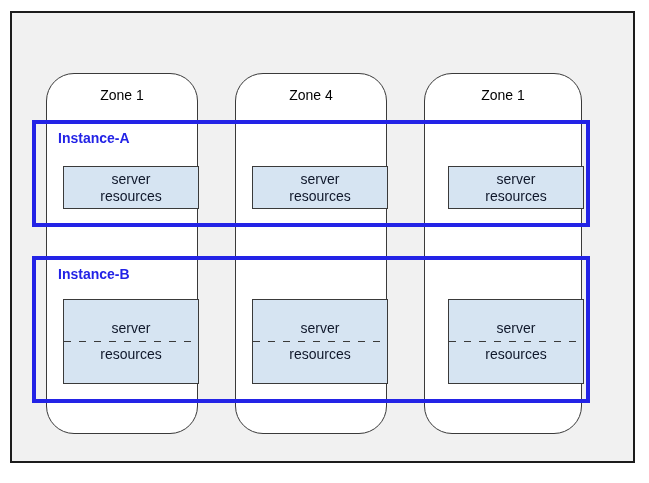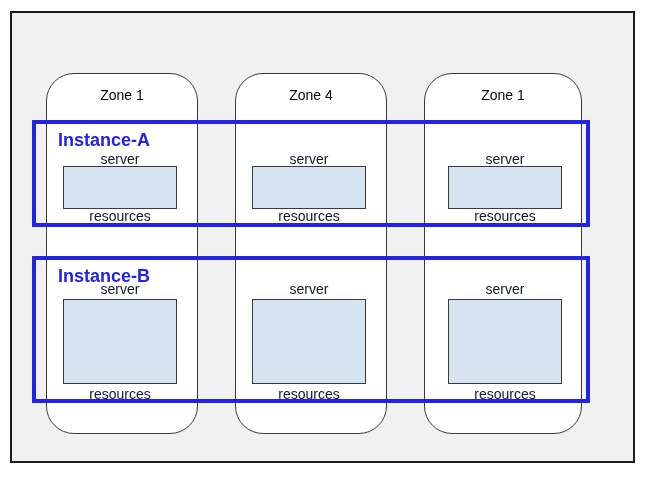--- a/index.html
+++ b/index.html
@@ -61,41 +61,40 @@
     box-sizing: border-box;
     border: 4px solid var(--color-accent, #2323e6);
     background: transparent;
   }
   .instance-a { top: 107px; height: 107px; }
   .instance-b { top: 243px; height: 147px; }
   .instance-label {
     position: absolute;
     left: 22px;
     top: 6px;
-    font-size: 18px;
+    font-size: 14px;
     font-weight: bold;
     color: var(--color-accent, #2323e6);
     white-space: nowrap;
   }
   .srv {
     position: absolute;
-    width: 114px;
+    width: 136px;
     box-sizing: border-box;
     background: var(--color-server_box_fill, #d6e4f2);
     border: 1px solid #3a3a3a;
     display: flex;
     flex-direction: column;
     align-items: center;
     justify-content: center;
     font-size: 14px;
     line-height: 17px;
     color: #0f172a;
     text-align: center;
     z-index: 3;
-    gap: 40px;
   }
   .row-a { top: 153px; height: 43px; }
   .row-b { top: 286px; height: 85px; }
   .col-1 { left: 51px; }
   .col-2 { left: 240px; }
   .col-3 { left: 436px; }
   .divider {
     width: 100%;
     height: 1px;
     margin: 4px 0;

